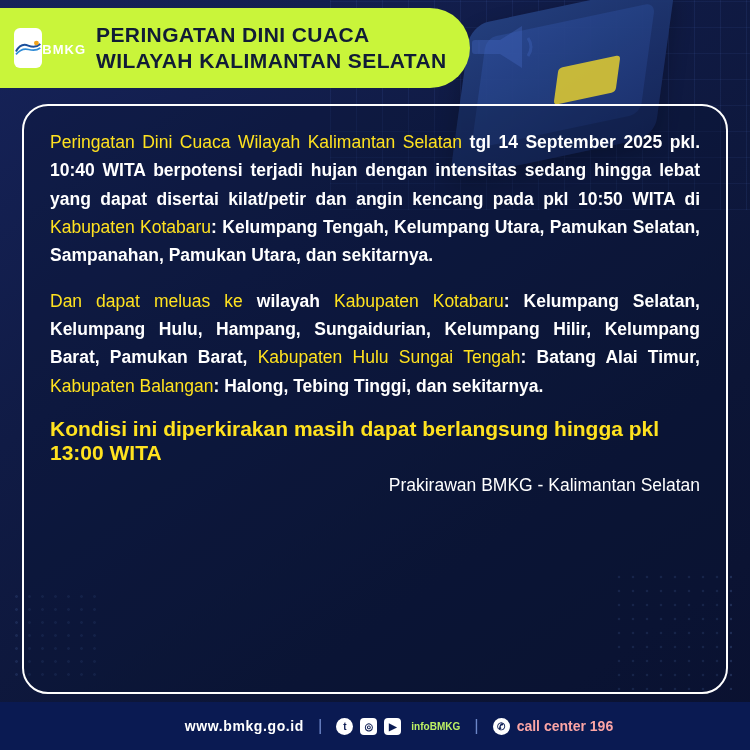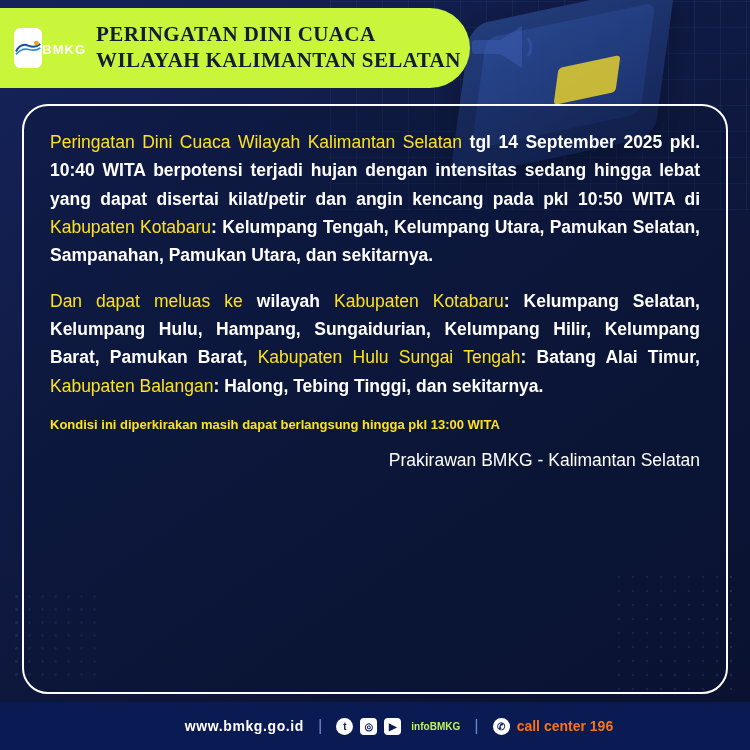--- a/index.html
+++ b/index.html
@@ -78,21 +78,20 @@
     display: flex; align-items: center;
     padding-left: 96px;
   }
   .title-band .t1, .title-band .t2 {
     color: #111c36;
     font-weight: bold;
     font-size: 21px;
     letter-spacing: .4px;
     line-height: 1.22;
     white-space: nowrap;
-    font-family: Liberation Serif, serif;
   }
   .logo {
     position: absolute; left: 14px; top: 14px;
     width: 72px; height: 68px;
     display: flex; flex-direction: row; align-items: center; justify-content: center;
   }
   .logo-mark {
     width: 62px; height: 40px;
     background: #ffffff;
     border-radius: 6px;
@@ -117,37 +116,37 @@
   }
   .para {
     color: #ffffff;
     font-size: 17.5px;
     line-height: 1.62;
     text-align: justify;
     margin-bottom: 17px;
     font-weight: bold;
   }
   .hl { color: #ffe21f; font-weight: normal; }
-  .para-note { color: #ffe21f; font-weight: bold; font-size: 13px; margin-bottom: 18px; }
+  .para-note { color: #ffe21f; font-weight: bold; font-size: 21px; margin-bottom: 10px; }
   .para-sign { color: #ffffff; font-size: 17.5px; font-weight: normal; text-align: right; }
 
   
   .footer {
     position: absolute; left: 0; bottom: 0;
     width: 750px; height: 48px;
     background: #0a1a52;
     display: flex; align-items: center; justify-content: center;
     gap: 14px;
     padding-left: 48px;
   }
   .footer .site { color: #ffffff; font-size: 14px; font-weight: bold; letter-spacing: .6px; }
   .footer .sep { color: #6c86c8; font-size: 17px; }
   .footer .social { display: flex; align-items: center; gap: 7px; }
   .footer .handle { color: #bef264; font-size: 10px; font-weight: bold; margin-left: 3px; }
-  .footer .cc { color: #f97316; font-size: 14px; font-weight: bold; }
+  .footer .cc { color: #fca5a5; font-size: 14px; font-weight: bold; }
   .ic {
     width: 17px; height: 17px; border-radius: 50%;
     background: #ffffff; display: inline-flex; align-items: center; justify-content: center;
     color: #0a1a52; font-size: 10px; font-weight: bold;
   }
   .ic.sq { border-radius: 4px; }
 </style>
 </head>
 <body>
 

